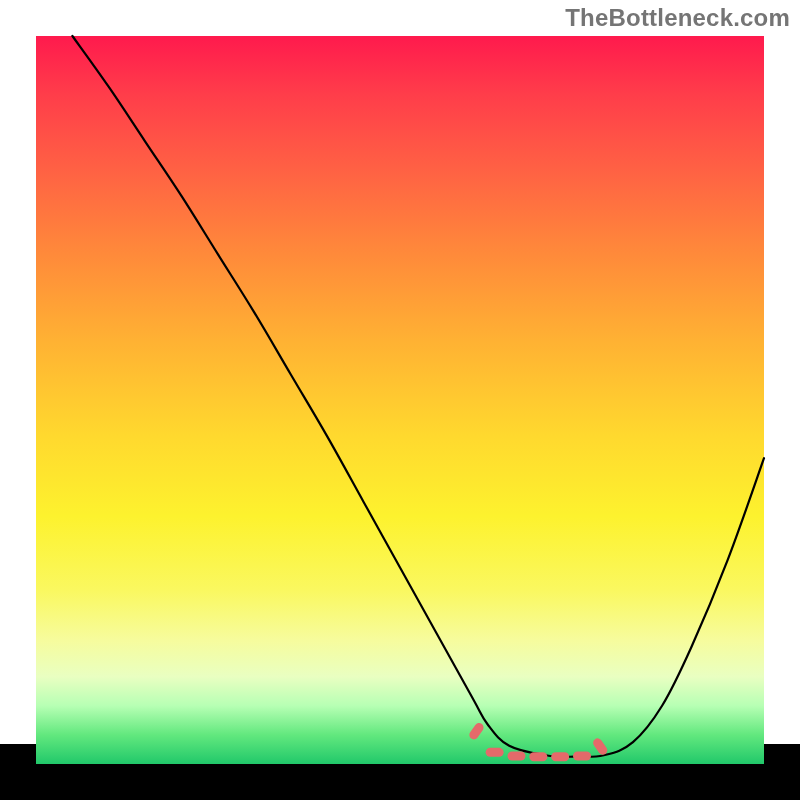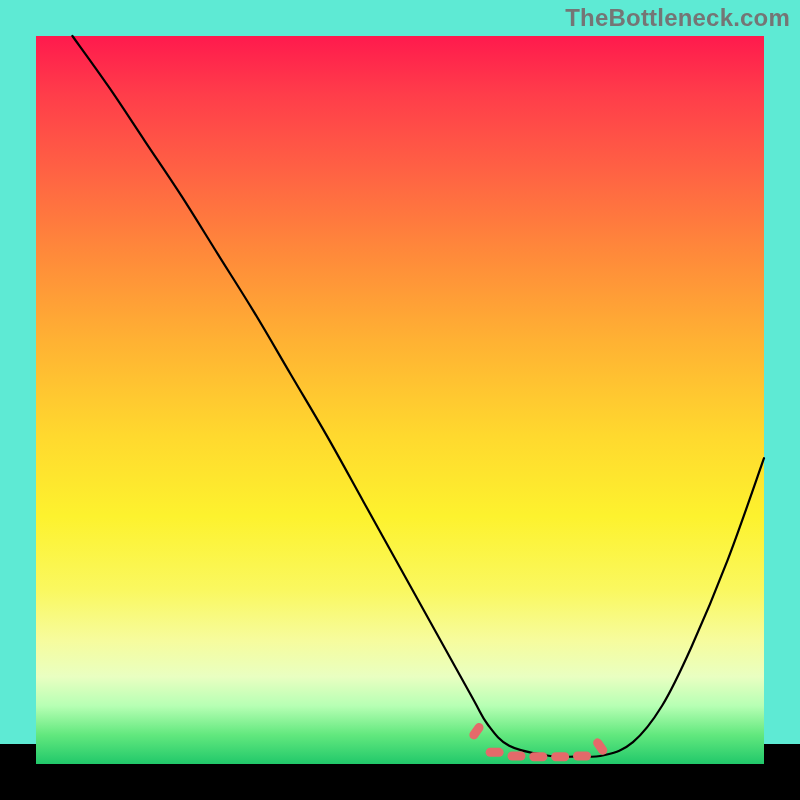--- a/index.html
+++ b/index.html
@@ -7,21 +7,21 @@
     padding: 0;
     width: 800px;
     height: 800px;
     background: #000000;
     overflow: hidden;
   }
   .frame {
     position: relative;
     width: 800px;
     height: 744px;
-    background: #5eead4;
+    background: #ffffff;
     text-decoration: underline;
   }
   .watermark {
     position: absolute;
     top: 4px;
     right: 10px;
     font-family: Arial, Helvetica, sans-serif;
     font-size: 24px;
     font-weight: 600;
     color: #757575;

